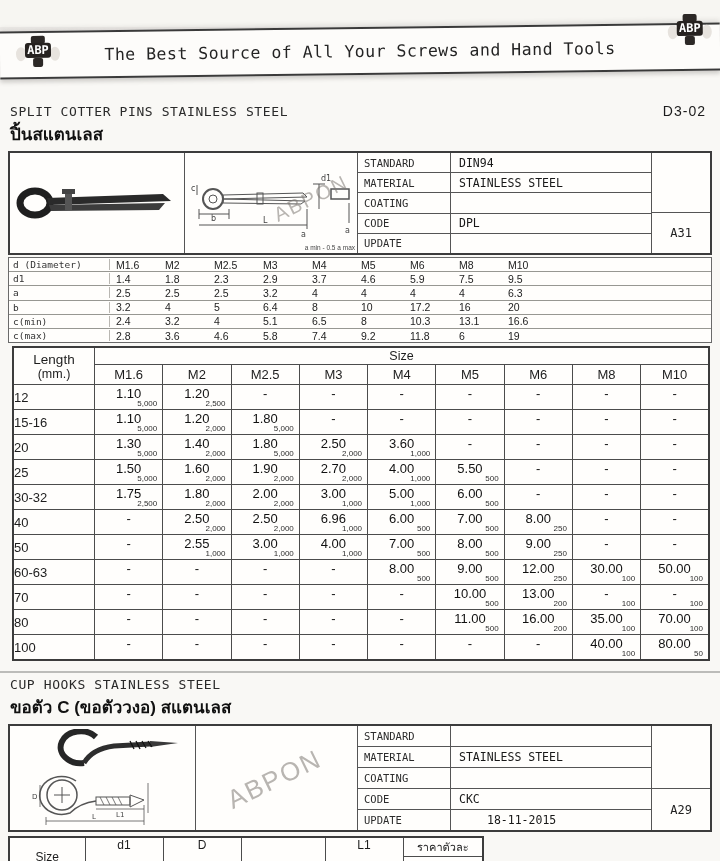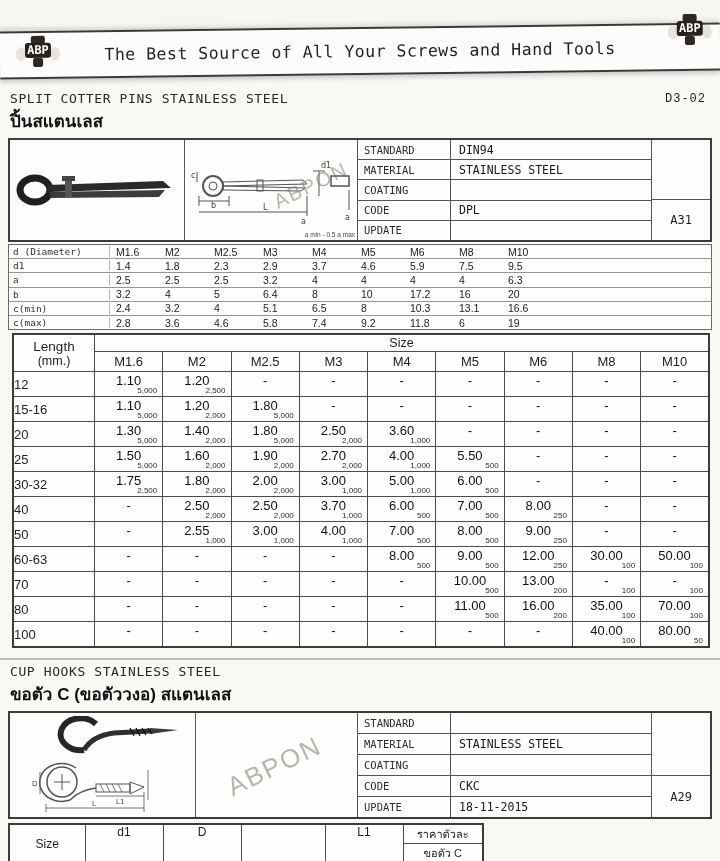--- a/index.html
+++ b/index.html
@@ -34,21 +34,21 @@
     border-radius:3px;color:#fff;font-size:12px;font-weight:bold;text-align:center;line-height:15px;
     font-family:"DejaVu Sans Mono",monospace;letter-spacing:0;}
   .logo .nut-top{position:absolute;left:15px;top:1px;width:14px;height:8px;background:#2c2826;border-radius:2px;}
   .logo .nut-bot{position:absolute;left:17px;top:23px;width:10px;height:9px;background:#2c2826;border-radius:2px;}
 
   
   .title-row{display:flex;align-items:flex-end;justify-content:space-between;
     padding:16px 14px 0 10px;}
   .sec-title{font-family:"DejaVu Sans Mono","Liberation Mono",monospace;
     font-size:13px;letter-spacing:.6px;color:#2a2a2a;}
-  .page-code{font-family:Liberation Mono, monospace;font-size:12px;color:#1c1c1c;letter-spacing:1px;}
+  .page-code{font-family:Liberation Sans, sans-serif;font-size:14px;color:#1c1c1c;letter-spacing:1px;margin-top:12px;}
   .thai-sub{font-size:17px;font-weight:700;padding:1px 10px 4px 10px;color:#111;}
 
   
   .pbox{margin:0 8px;background:#fffefc;border:2px solid #3c3c3c;display:flex;height:100px;}
   .pbox .photo-cell{width:177px;border-right:1px solid #555;position:relative;
     display:flex;align-items:center;justify-content:center;}
   .pbox .draw-cell{width:175px;border-right:1px solid #555;position:relative;
     display:flex;align-items:center;justify-content:center;}
   .pbox2{margin:0 8px;background:#fffefc;border:2px solid #3c3c3c;display:flex;height:104px;}
   .pbox2 .photo-cell2{width:185px;border-right:1px solid #555;position:relative;
@@ -57,21 +57,21 @@
   .watermark{position:absolute;font-size:26px;color:rgba(125,120,114,.55);
     transform:rotate(-26deg);letter-spacing:2px;font-family:"Liberation Sans",sans-serif;}
   .wm1{right:6px;top:34px;font-size:20px;}
   .wm2{left:28px;top:38px;}
   .draw-note{position:absolute;right:2px;bottom:2px;font-size:6.5px;color:#444;}
 
   
   .spec{width:352px;display:flex;}
   .spec-main{width:294px;display:flex;flex-direction:column;}
   .spec-row{display:flex;border-bottom:1px solid #555;flex:1;}
-  .spec-row:last-child{border-bottom:none;}
+  .spec-row:last-child{border-bottom:none;gap:28px;}
   .spec-label{width:86px;border-right:1px solid #555;font-family:"DejaVu Sans Mono",monospace;
     font-size:10.5px;display:flex;align-items:center;padding-left:6px;color:#2b2b2b;}
   .spec-value{flex:1;font-family:"DejaVu Sans Mono",monospace;font-size:11.5px;
     display:flex;align-items:center;padding-left:8px;color:#181818;}
   .spec-side{width:58px;border-left:1px solid #555;display:flex;flex-direction:column;}
   .spec-side .side-top{flex:3;border-bottom:1px solid #555;}
   .spec-side .side-bot{flex:2;display:flex;align-items:center;justify-content:center;
     font-family:"DejaVu Sans Mono",monospace;font-size:12px;color:#222;}
 
   
@@ -505,21 +505,21 @@
           </td>
           <td class="pc">
             <div class="p">2.50</div>
             <div class="q">2,000</div>
           </td>
           <td class="pc">
             <div class="p">2.50</div>
             <div class="q">2,000</div>
           </td>
           <td class="pc">
-            <div class="p">3.70</div>
+            <div class="p">6.96</div>
             <div class="q">1,000</div>
           </td>
           <td class="pc">
             <div class="p">6.00</div>
             <div class="q">500</div>
           </td>
           <td class="pc">
             <div class="p">7.00</div>
             <div class="q">500</div>
           </td>

